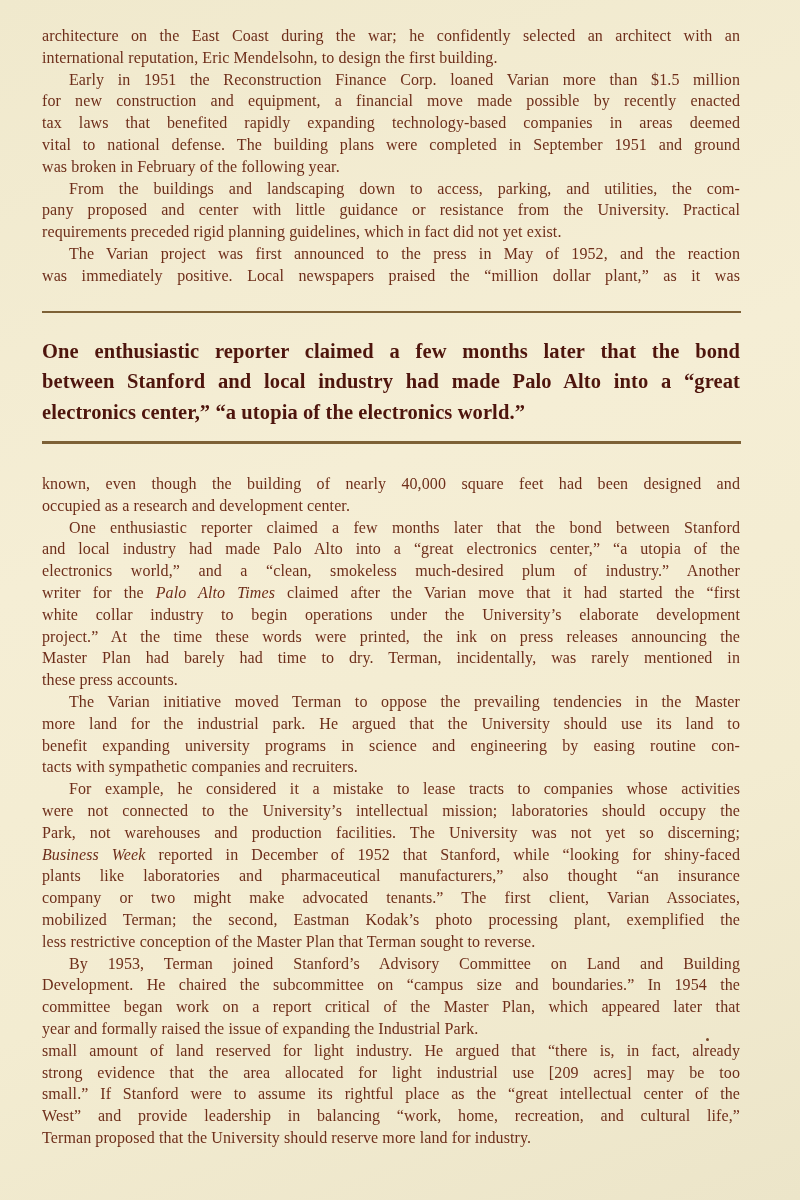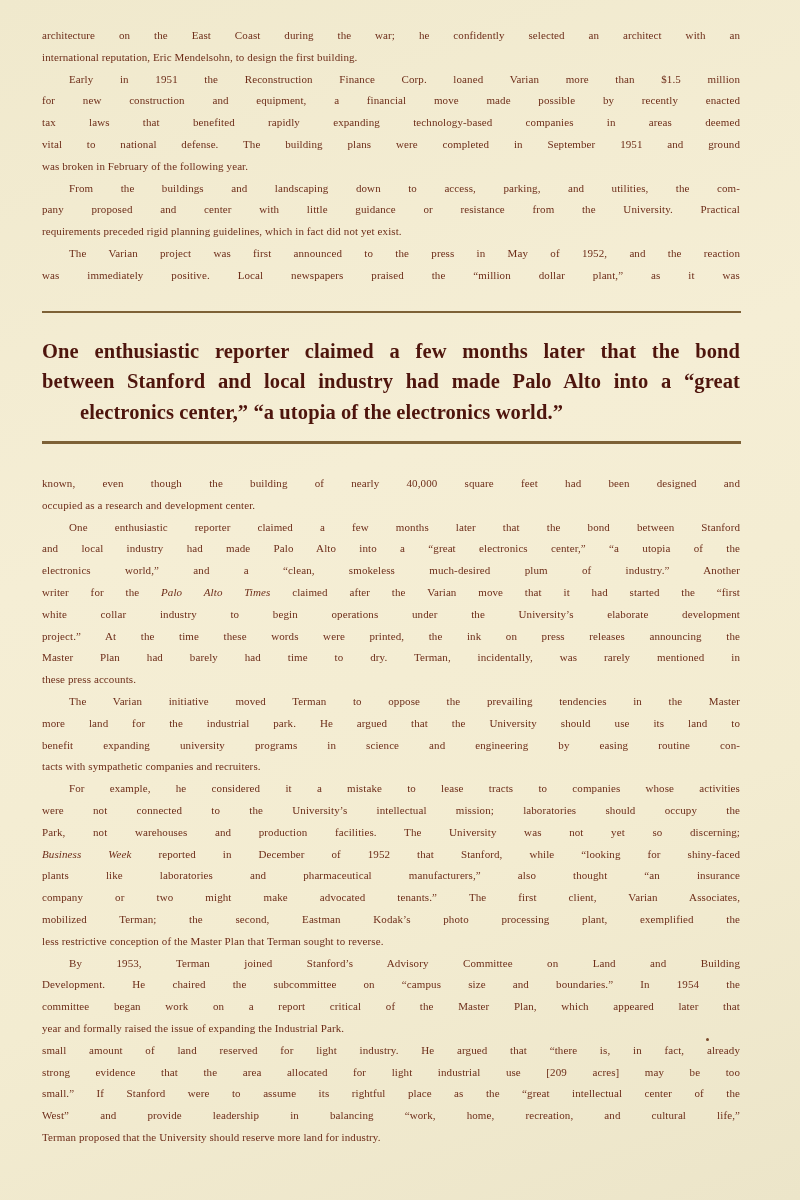--- a/index.html
+++ b/index.html
@@ -5,38 +5,38 @@
   html, body { margin: 0; padding: 0; }
   body {
     width: 800px; height: 1200px; overflow: hidden; position: relative;
     background: linear-gradient(160deg, #f0e9cd 0%, #f5eed5 40%, #f3ecd1 70%, #ece5c9 100%);
     font-family: "Liberation Serif", "DejaVu Serif", serif;
   }
   .page { position: absolute; inset: 0; }
   .text-block {
     position: absolute; left: 42px; width: 698px;
     color: #6e2e1a;
-    font-size: 11px; line-height: 21.8px;
+    font-size: 16px; line-height: 21.8px;
     letter-spacing: 0.1px;
   }
   #block-top { top: 25px; }
   #block-bottom { top: 473px; }
   .line { text-align: justify; text-align-last: justify; white-space: normal; }
   .line.endline { text-align-last: left; }
   .line.indent { text-indent: 27px; }
   .rule { position: absolute; left: 42px; width: 699px; background: #7d6136; }
   #rule-top { top: 311px; height: 2px; }
   #rule-bottom { top: 441px; height: 3px; }
   #pull-quote {
     position: absolute; top: 336px; left: 42px; width: 698px;
     color: #4e150d; font-weight: bold;
     font-size: 20.5px; line-height: 30.3px; letter-spacing: 0.1px;
   }
   #pull-quote .line { text-align: justify; text-align-last: justify; }
-  #pull-quote .line.endline { text-align-last: left; margin-left: 38px; }
+  #pull-quote .line.endline { text-align-last: left; }
   #artifact-dot {
     position: absolute; top: 1038px; left: 706px; width: 3px; height: 3px;
     border-radius: 50%; background: #7a4a2c;
   }
   i { }
 </style>
 </head>
 <body>
 
 <div class="page">

